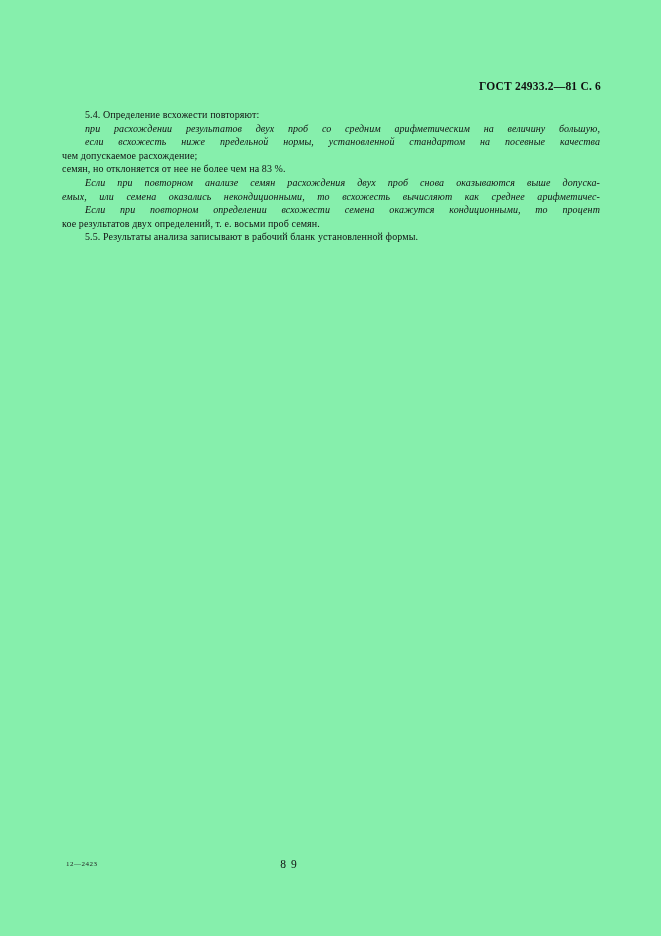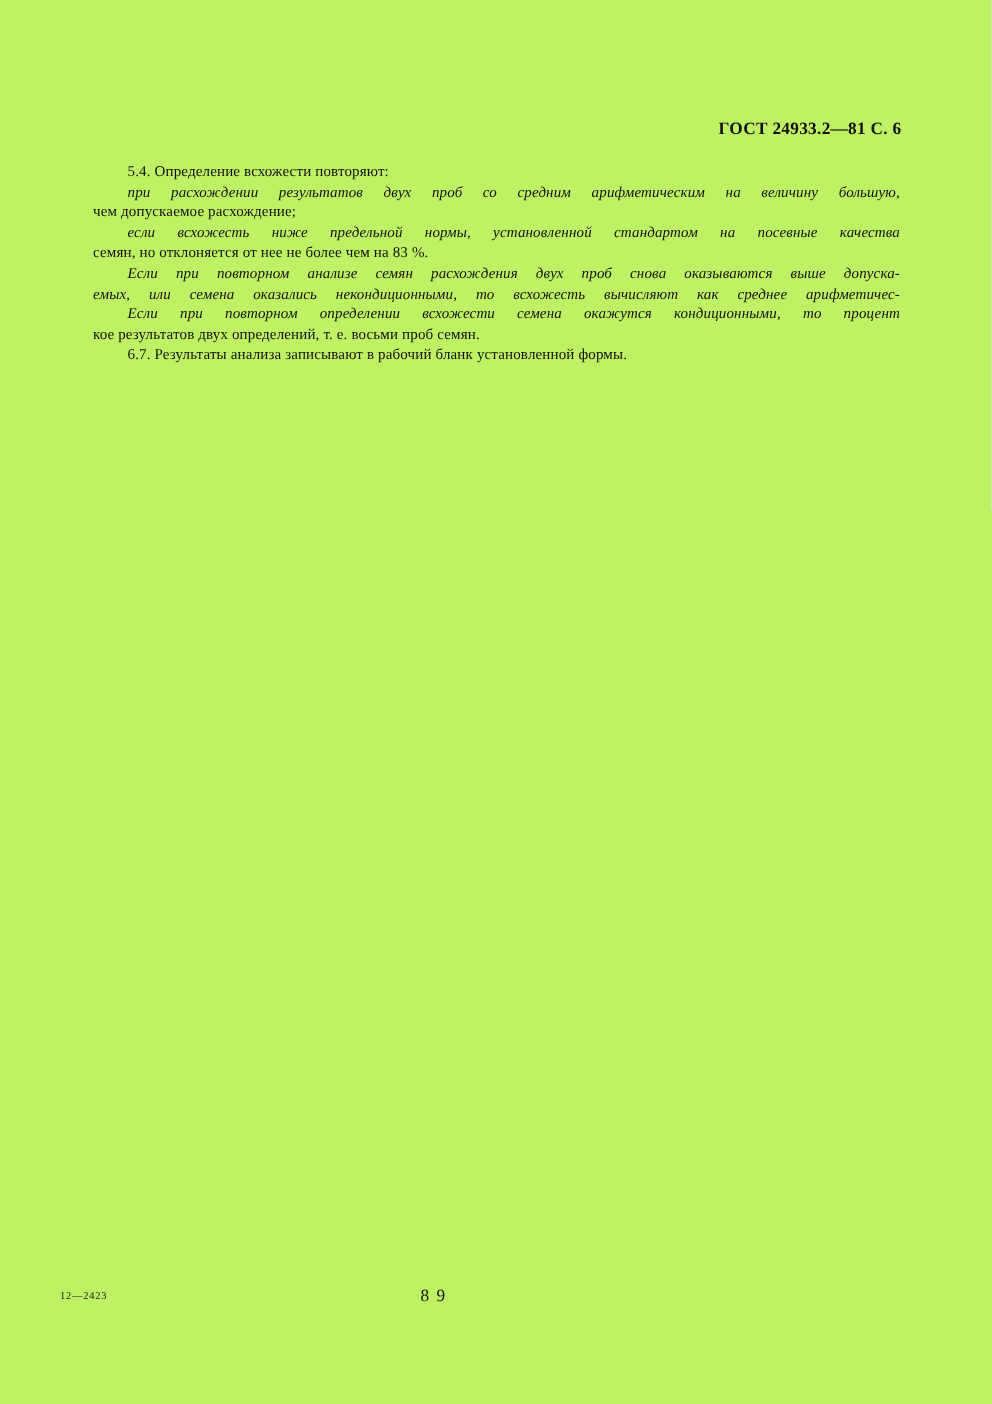--- a/index.html
+++ b/index.html
@@ -1,20 +1,20 @@
 <!DOCTYPE html>
 <html><head>
 <meta charset="utf-8">
 <style>
   html, body { margin: 0; padding: 0; background: #e8e8e8; }
   .page {
     position: relative;
     width: 661px;
     height: 936px;
-    background: #bef264;
+    background: #86efac;
     color: #111111;
     font-family: "Liberation Serif", serif;
     overflow: hidden;
   }
   .header {
     position: absolute;
     top: 79px;
     right: 60px;
     font-size: 11.5px;
     line-height: 14px;
@@ -31,21 +31,21 @@
   .bline {
     font-size: 10px;
     line-height: 13.6px;
     white-space: normal;
     letter-spacing: 0.1px;
   }
   .ind { text-indent: 23px; }
   .jst { text-align: justify; text-align-last: justify; font-style: italic; }
   .footer-order {
     position: absolute;
-    left: 40px;
+    left: 66px;
     top: 860px;
     font-size: 7px;
     line-height: 9px;
     letter-spacing: 0.5px;
     color: #222222;
     text-align: center;
   }
   .footer-page {
     position: absolute;
     left: 0;
@@ -61,27 +61,27 @@
 </head>
 <body>
 
 <div class="page">
 
   <div class="header">ГОСТ 24933.2—81 С. 6</div>
 
   <div class="body-block">
     <div class="bline ind">5.4. Определение всхожести повторяют:</div>
     <div class="bline ind jst">при расхождении результатов двух проб со средним арифметическим на величину большую,</div>
+    <div class="bline ind jst">если всхожесть ниже предельной нормы, установленной стандартом на посевные качества</div>
     <div class="bline">чем допускаемое расхождение;</div>
-    <div class="bline ind jst">если всхожесть ниже предельной нормы, установленной стандартом на посевные качества</div>
     <div class="bline">семян, но отклоняется от нее не более чем на 83 %.</div>
     <div class="bline ind jst">Если при повторном анализе семян расхождения двух проб снова оказываются выше допуска-</div>
     <div class="bline jst">емых, или семена оказались некондиционными, то всхожесть вычисляют как среднее арифметичес-</div>
     <div class="bline ind jst">Если при повторном определении всхожести семена окажутся кондиционными, то процент</div>
     <div class="bline">кое результатов двух определений, т. е. восьми проб семян.</div>
-    <div class="bline ind">6.7. Результаты анализа записывают в рабочий бланк установленной формы.</div>
+    <div class="bline ind">5.5. Результаты анализа записывают в рабочий бланк установленной формы.</div>
   </div>
 
   <div class="footer-order">12—2423</div>
 
   <div class="footer-page">8 9</div>
 
 </div>
 
 </body></html>

